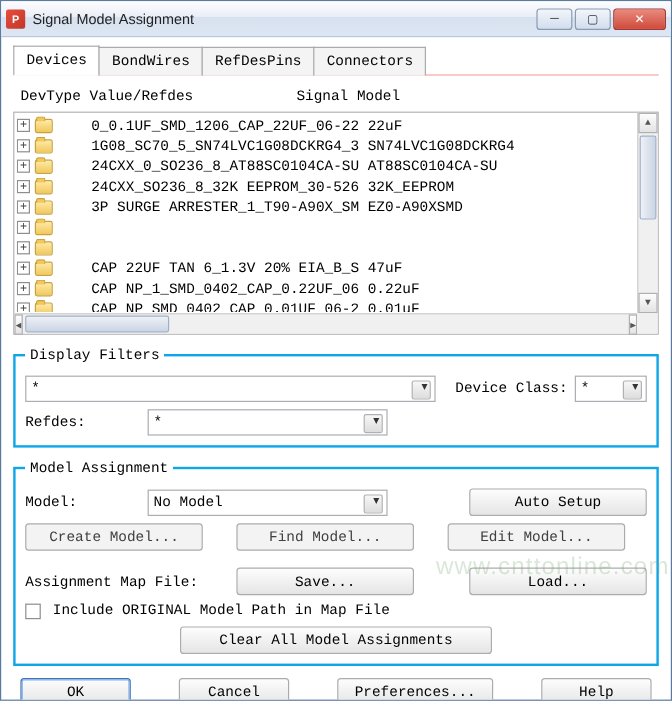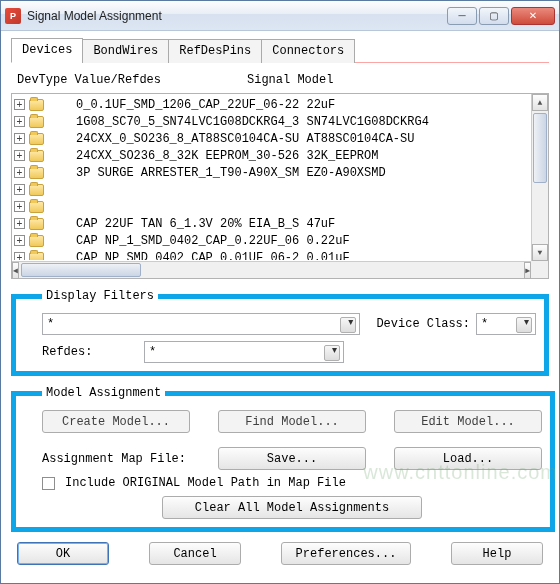--- a/index.html
+++ b/index.html
@@ -83,23 +83,23 @@
   display:flex;flex-direction:column;
 }
 .sbtn{height:17px;border:1px solid #b0b0b0;background:linear-gradient(#fdfdfd,#e3e3e3);display:flex;align-items:center;justify-content:center;font-size:8px;color:#555;}
 .strack{flex:1;position:relative;}
 .sthumb-v{position:absolute;left:1px;right:1px;top:2px;height:70px;background:linear-gradient(to right,#eef1f6,#cbd5e4);border:1px solid #9fb0c8;border-radius:2px;}
 .hscroll{position:absolute;left:0;right:17px;bottom:0;height:17px;background:#f0f0f0;border-top:1px solid #ccc;display:flex;}
 .htrack{flex:1;position:relative;}
 .sthumb-h{position:absolute;top:1px;bottom:1px;left:2px;width:120px;background:linear-gradient(#eef1f6,#cbd5e4);border:1px solid #9fb0c8;border-radius:2px;}
 .corner{position:absolute;right:0;bottom:0;width:17px;height:17px;background:#f0f0f0;}
 fieldset {
-  border:5px solid #0ea5e9;
+  border:2px solid #0ea5e9;
   margin: 10px 0 0 0;
-  padding: 4px 8px 8px 26px;
+  padding: 4px 8px 8px 8px;
 }
 legend{font-family:"Courier New",monospace;font-size:12px;padding:0 4px;}
 .row{display:flex;align-items:center;margin-top:6px;gap:6px;}
 .lbl{font-family:"Courier New",monospace;}
 .combo{
   flex:1;height:22px;border:1px solid #abadb3;background:#fff;
   display:flex;align-items:center;padding:0 4px;position:relative;
 }
 .combo::after{
   content:'';position:absolute;right:3px;top:3px;width:14px;height:14px;
@@ -233,20 +233,28 @@
     <div class="row">
       <span class="lbl" style="width:96px">Refdes:</span>
       <div class="combo" style="width:200px;flex:0 0 200px">
           <span>*</span>
         </div>
     </div>
   </fieldset>
 
   <fieldset>
     <legend>Model Assignment</legend>
+    <div class="row">
+      <span class="lbl" style="width:96px">Model:</span>
+      <div class="combo" style="width:200px;flex:0 0 200px">
+          <span>No Model</span>
+        </div>
+      <div style="flex:1"></div>
+      <div class="btn wide">Auto Setup</div>
+    </div>
     <div class="row" style="gap:28px">
       <div class="btn wide disabled">Create Model...</div>
       <div class="btn wide disabled">Find Model...</div>
       <div class="btn wide disabled">Edit Model...</div>
     </div>
     <div class="row" style="margin-top:14px">
       <span class="lbl">Assignment Map File:</span>
       <div style="width:20px"></div>
       <div class="btn wide">Save...</div>
       <div style="flex:1"></div>

